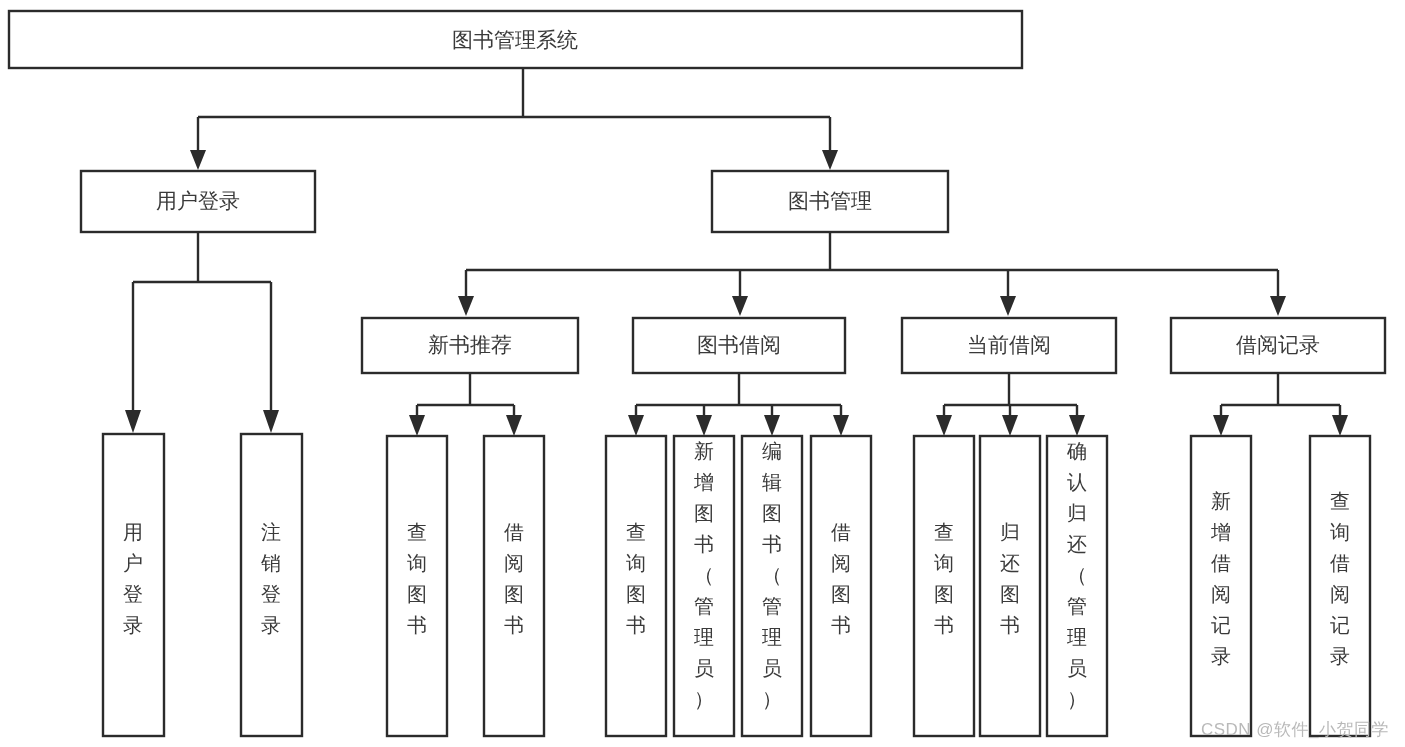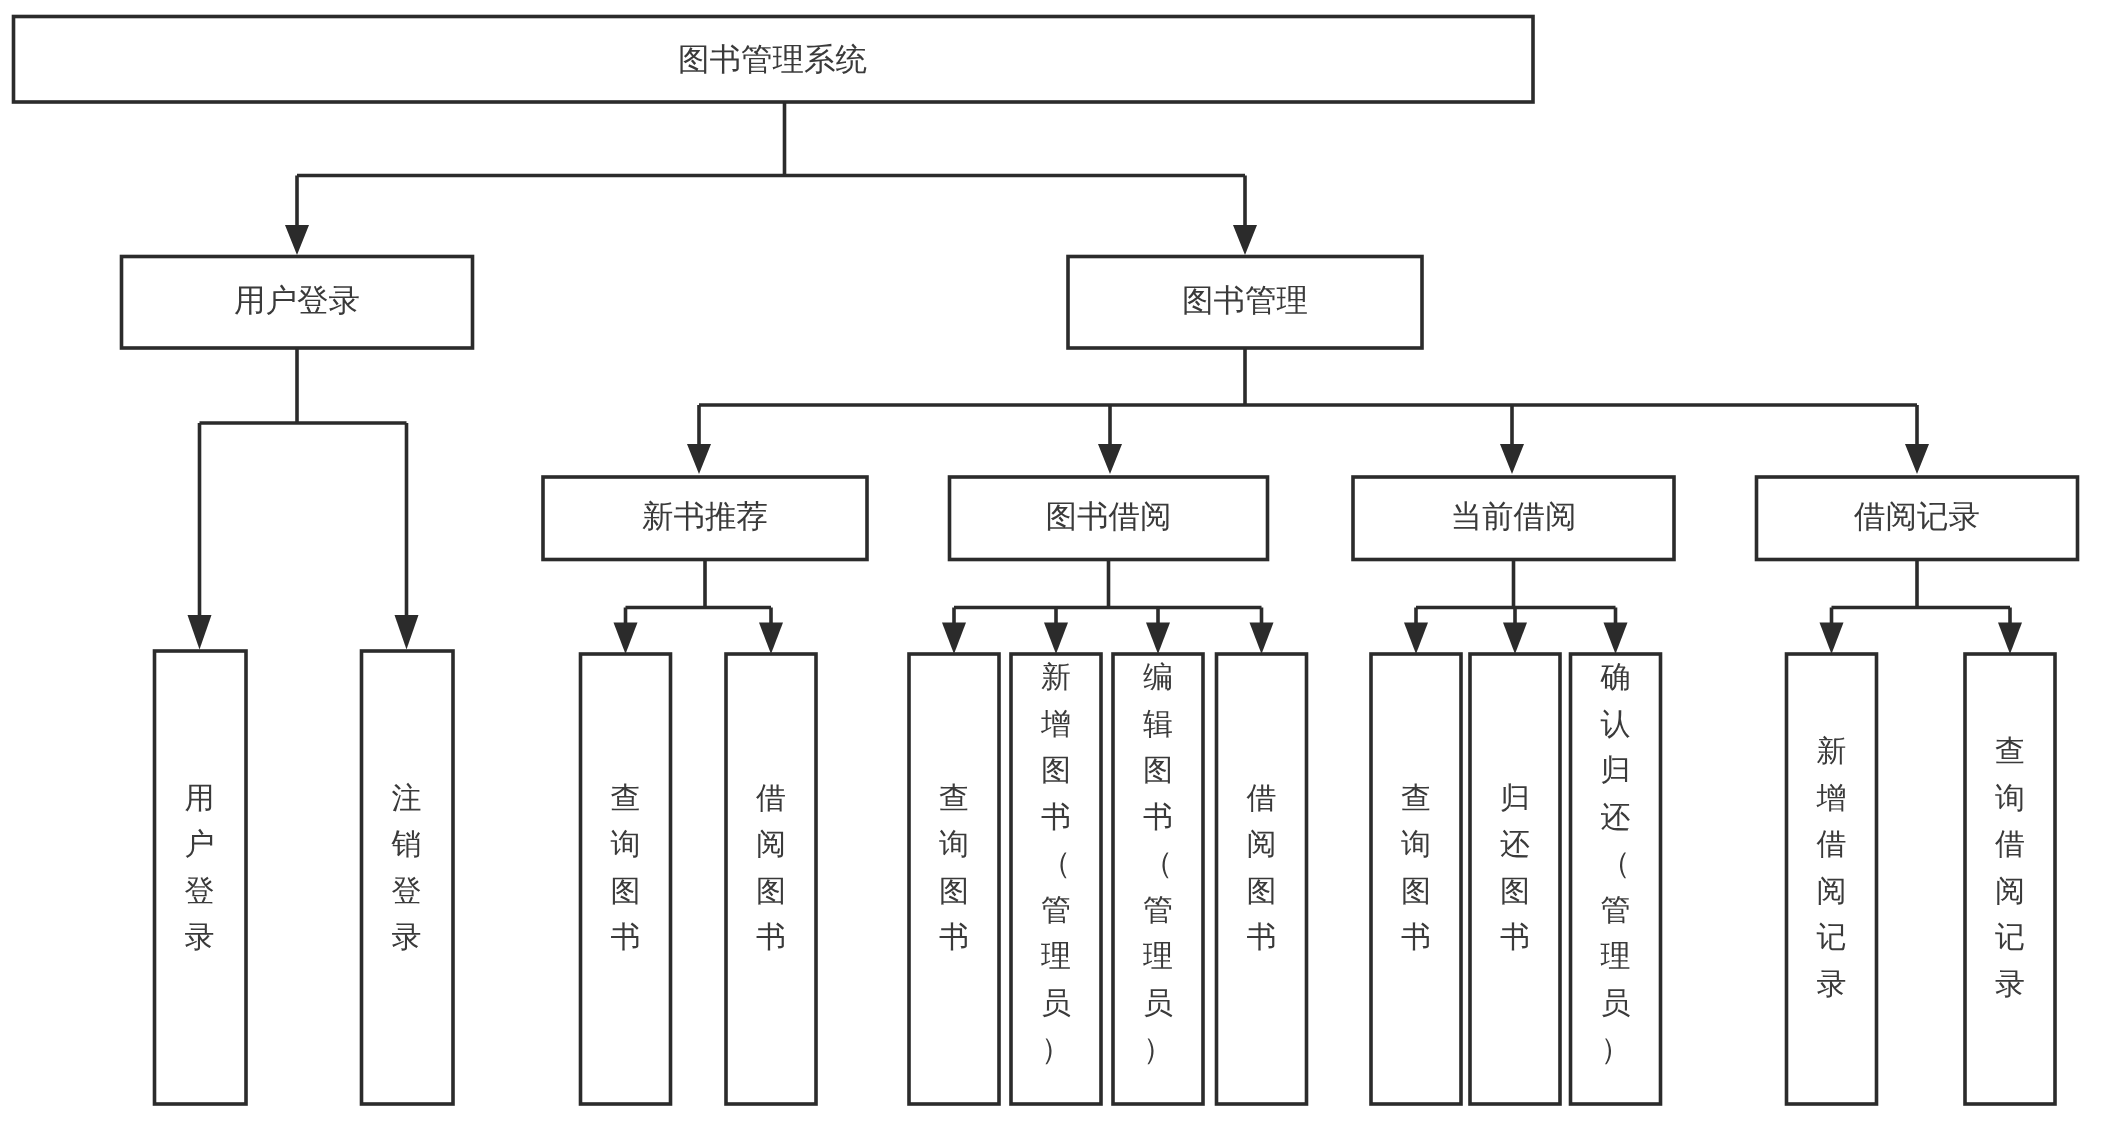--- a/index.html
+++ b/index.html
@@ -234,13 +234,14 @@
       <rect class="node-rect" x="1191" y="436" width="60" height="300"></rect>
       <text class="leaf-label vtext" x="1221" y="507.5"><tspan x="1221" y="507.5" text-anchor="middle">新</tspan><tspan x="1221" y="538.5" text-anchor="middle">增</tspan><tspan x="1221" y="569.5" text-anchor="middle">借</tspan><tspan x="1221" y="600.5" text-anchor="middle">阅</tspan><tspan x="1221" y="631.5" text-anchor="middle">记</tspan><tspan x="1221" y="662.5" text-anchor="middle">录</tspan></text>
     </g>
     <g>
       <rect class="node-rect" x="1310" y="436" width="60" height="300"></rect>
       <text class="leaf-label vtext" x="1340" y="507.5"><tspan x="1340" y="507.5" text-anchor="middle">查</tspan><tspan x="1340" y="538.5" text-anchor="middle">询</tspan><tspan x="1340" y="569.5" text-anchor="middle">借</tspan><tspan x="1340" y="600.5" text-anchor="middle">阅</tspan><tspan x="1340" y="631.5" text-anchor="middle">记</tspan><tspan x="1340" y="662.5" text-anchor="middle">录</tspan></text>
     </g>
 
   </svg>
 
+  <div class="watermark">CSDN @软件_小贺同学</div>
 </div>
 
 </body></html>

